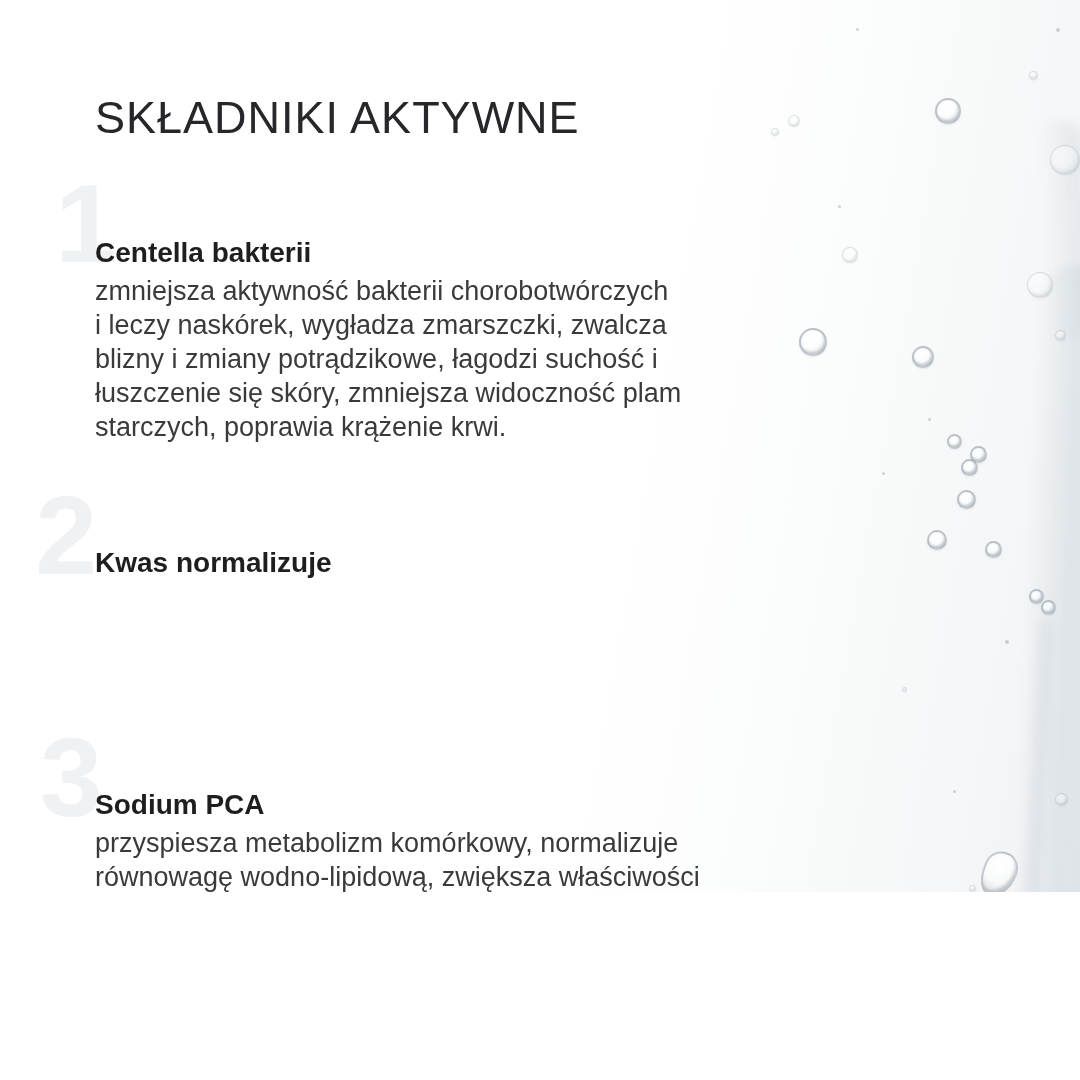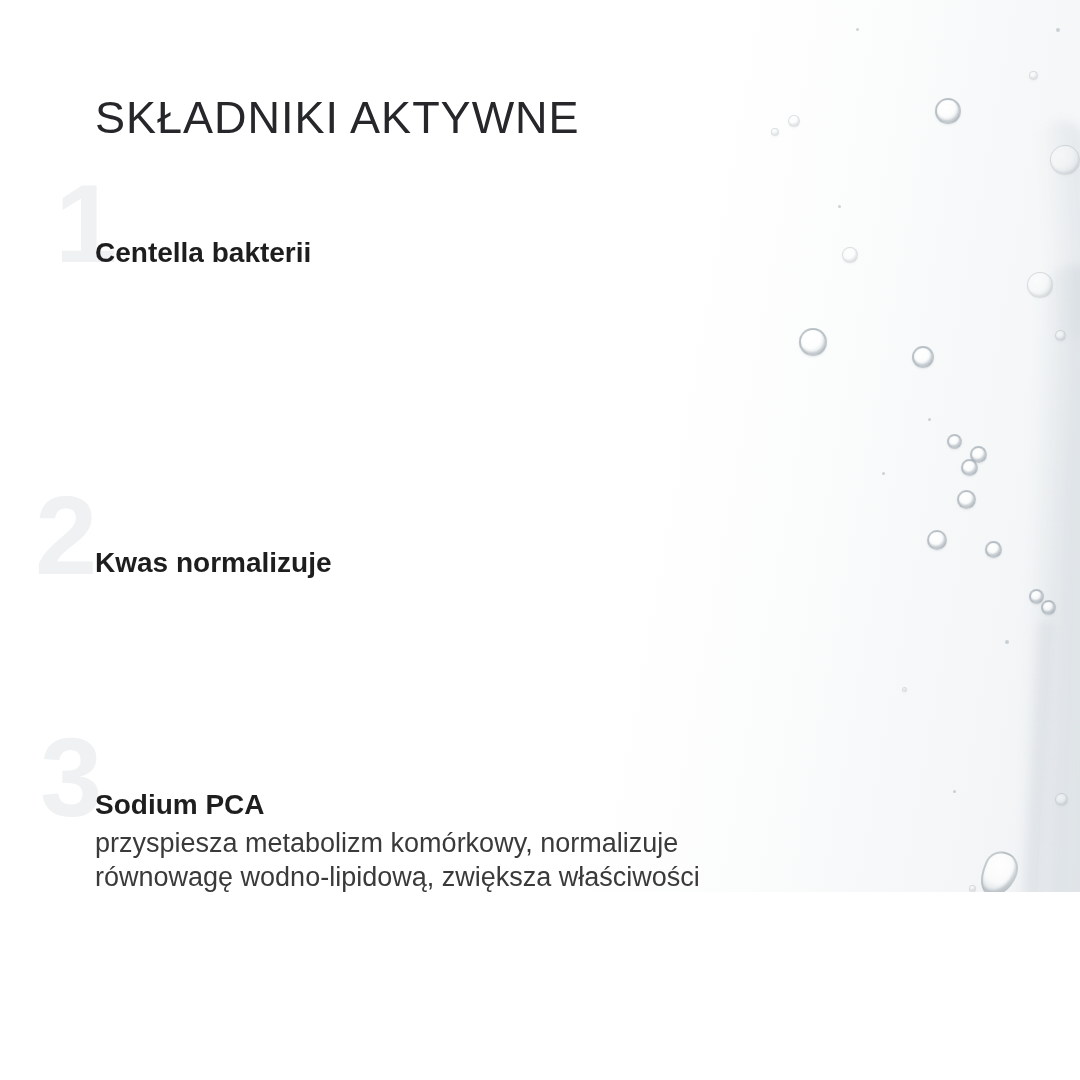--- a/index.html
+++ b/index.html
@@ -118,20 +118,25 @@
   <div class="dot" style="left:882px;top:472px;width:3px;height:3px;"></div>
   <div class="dot" style="left:1005px;top:640px;width:4px;height:4px;"></div>
   <div class="dot" style="left:953px;top:790px;width:3px;height:3px;"></div>
   <div class="dot" style="left:900px;top:1040px;width:4px;height:4px;"></div>
 
   <h1 class="title">SKŁADNIKI AKTYWNE</h1>
 
   <section class="ingredient s1">
     <div class="num">1</div>
     <h2>Centella bakterii</h2>
+    <p>zmniejsza aktywność bakterii chorobotwórczych
+i leczy naskórek, wygładza zmarszczki, zwalcza
+blizny i zmiany potrądzikowe, łagodzi suchość i
+łuszczenie się skóry, zmniejsza widoczność plam
+starczych, poprawia krążenie krwi.</p>
   </section>
 
   <section class="ingredient s2">
     <div class="num">2</div>
     <h2>Kwas normalizuje</h2>
   </section>
 
   <section class="ingredient s3">
     <div class="num">3</div>
     <h2>Sodium PCA</h2>

